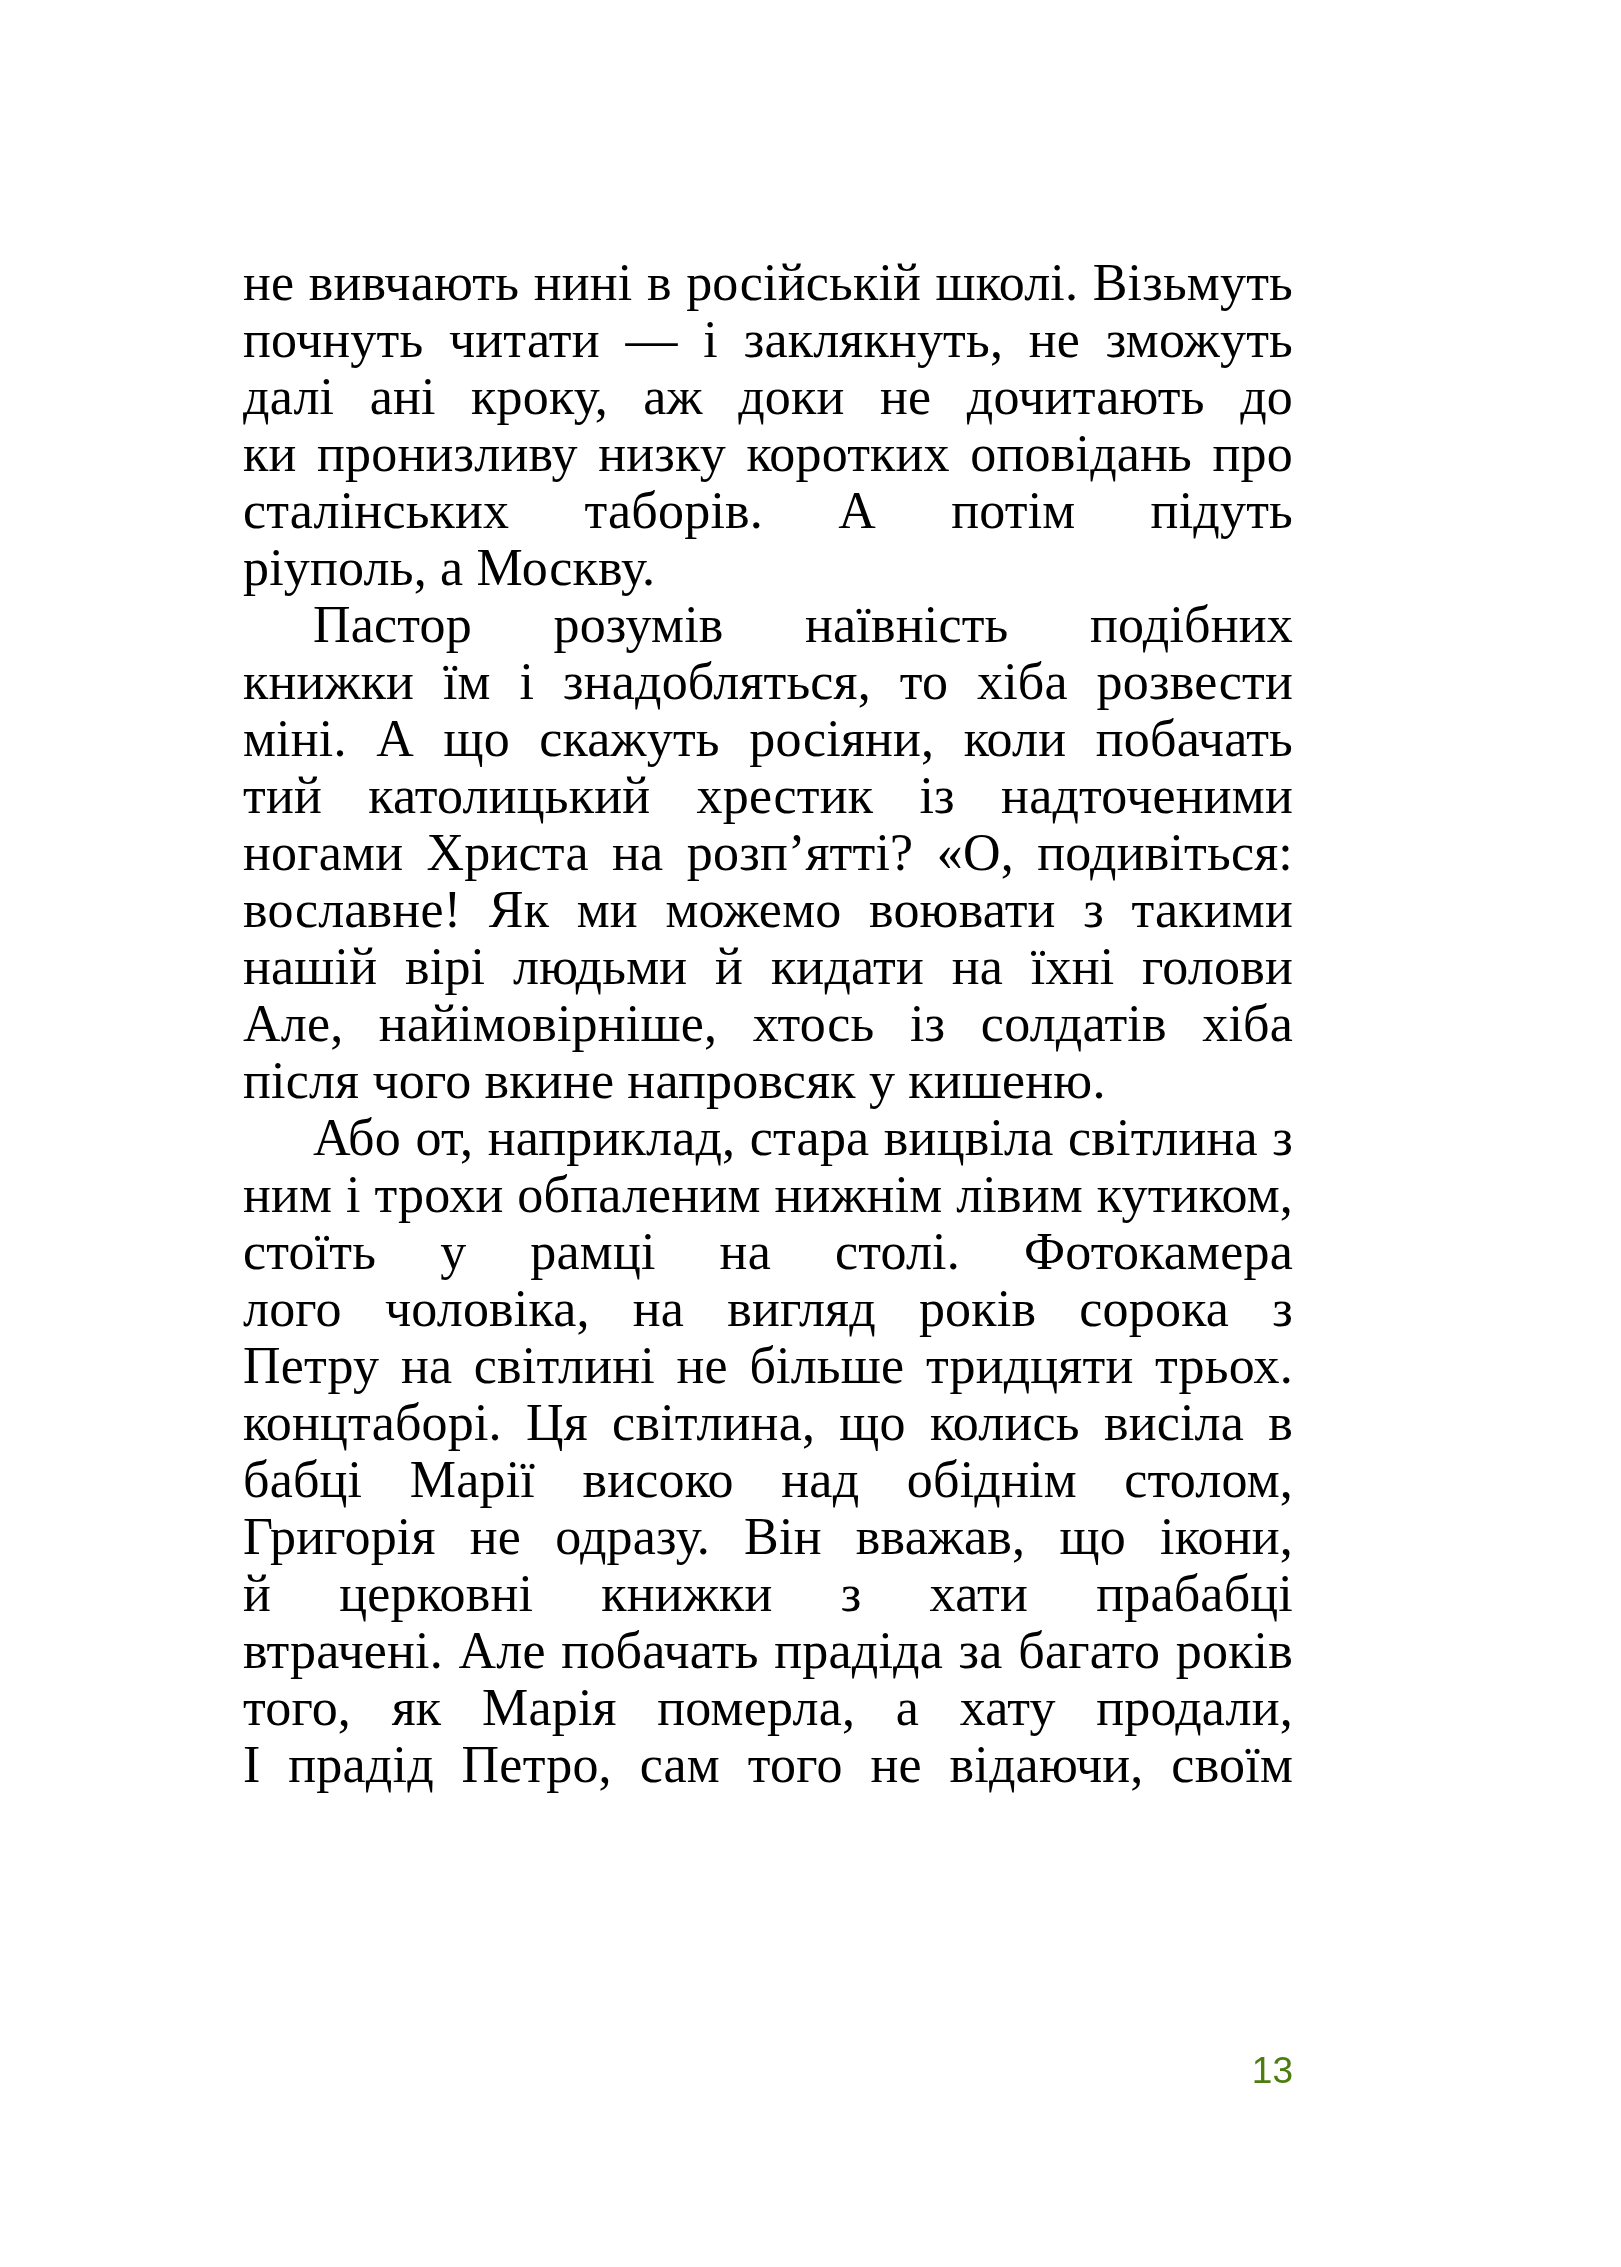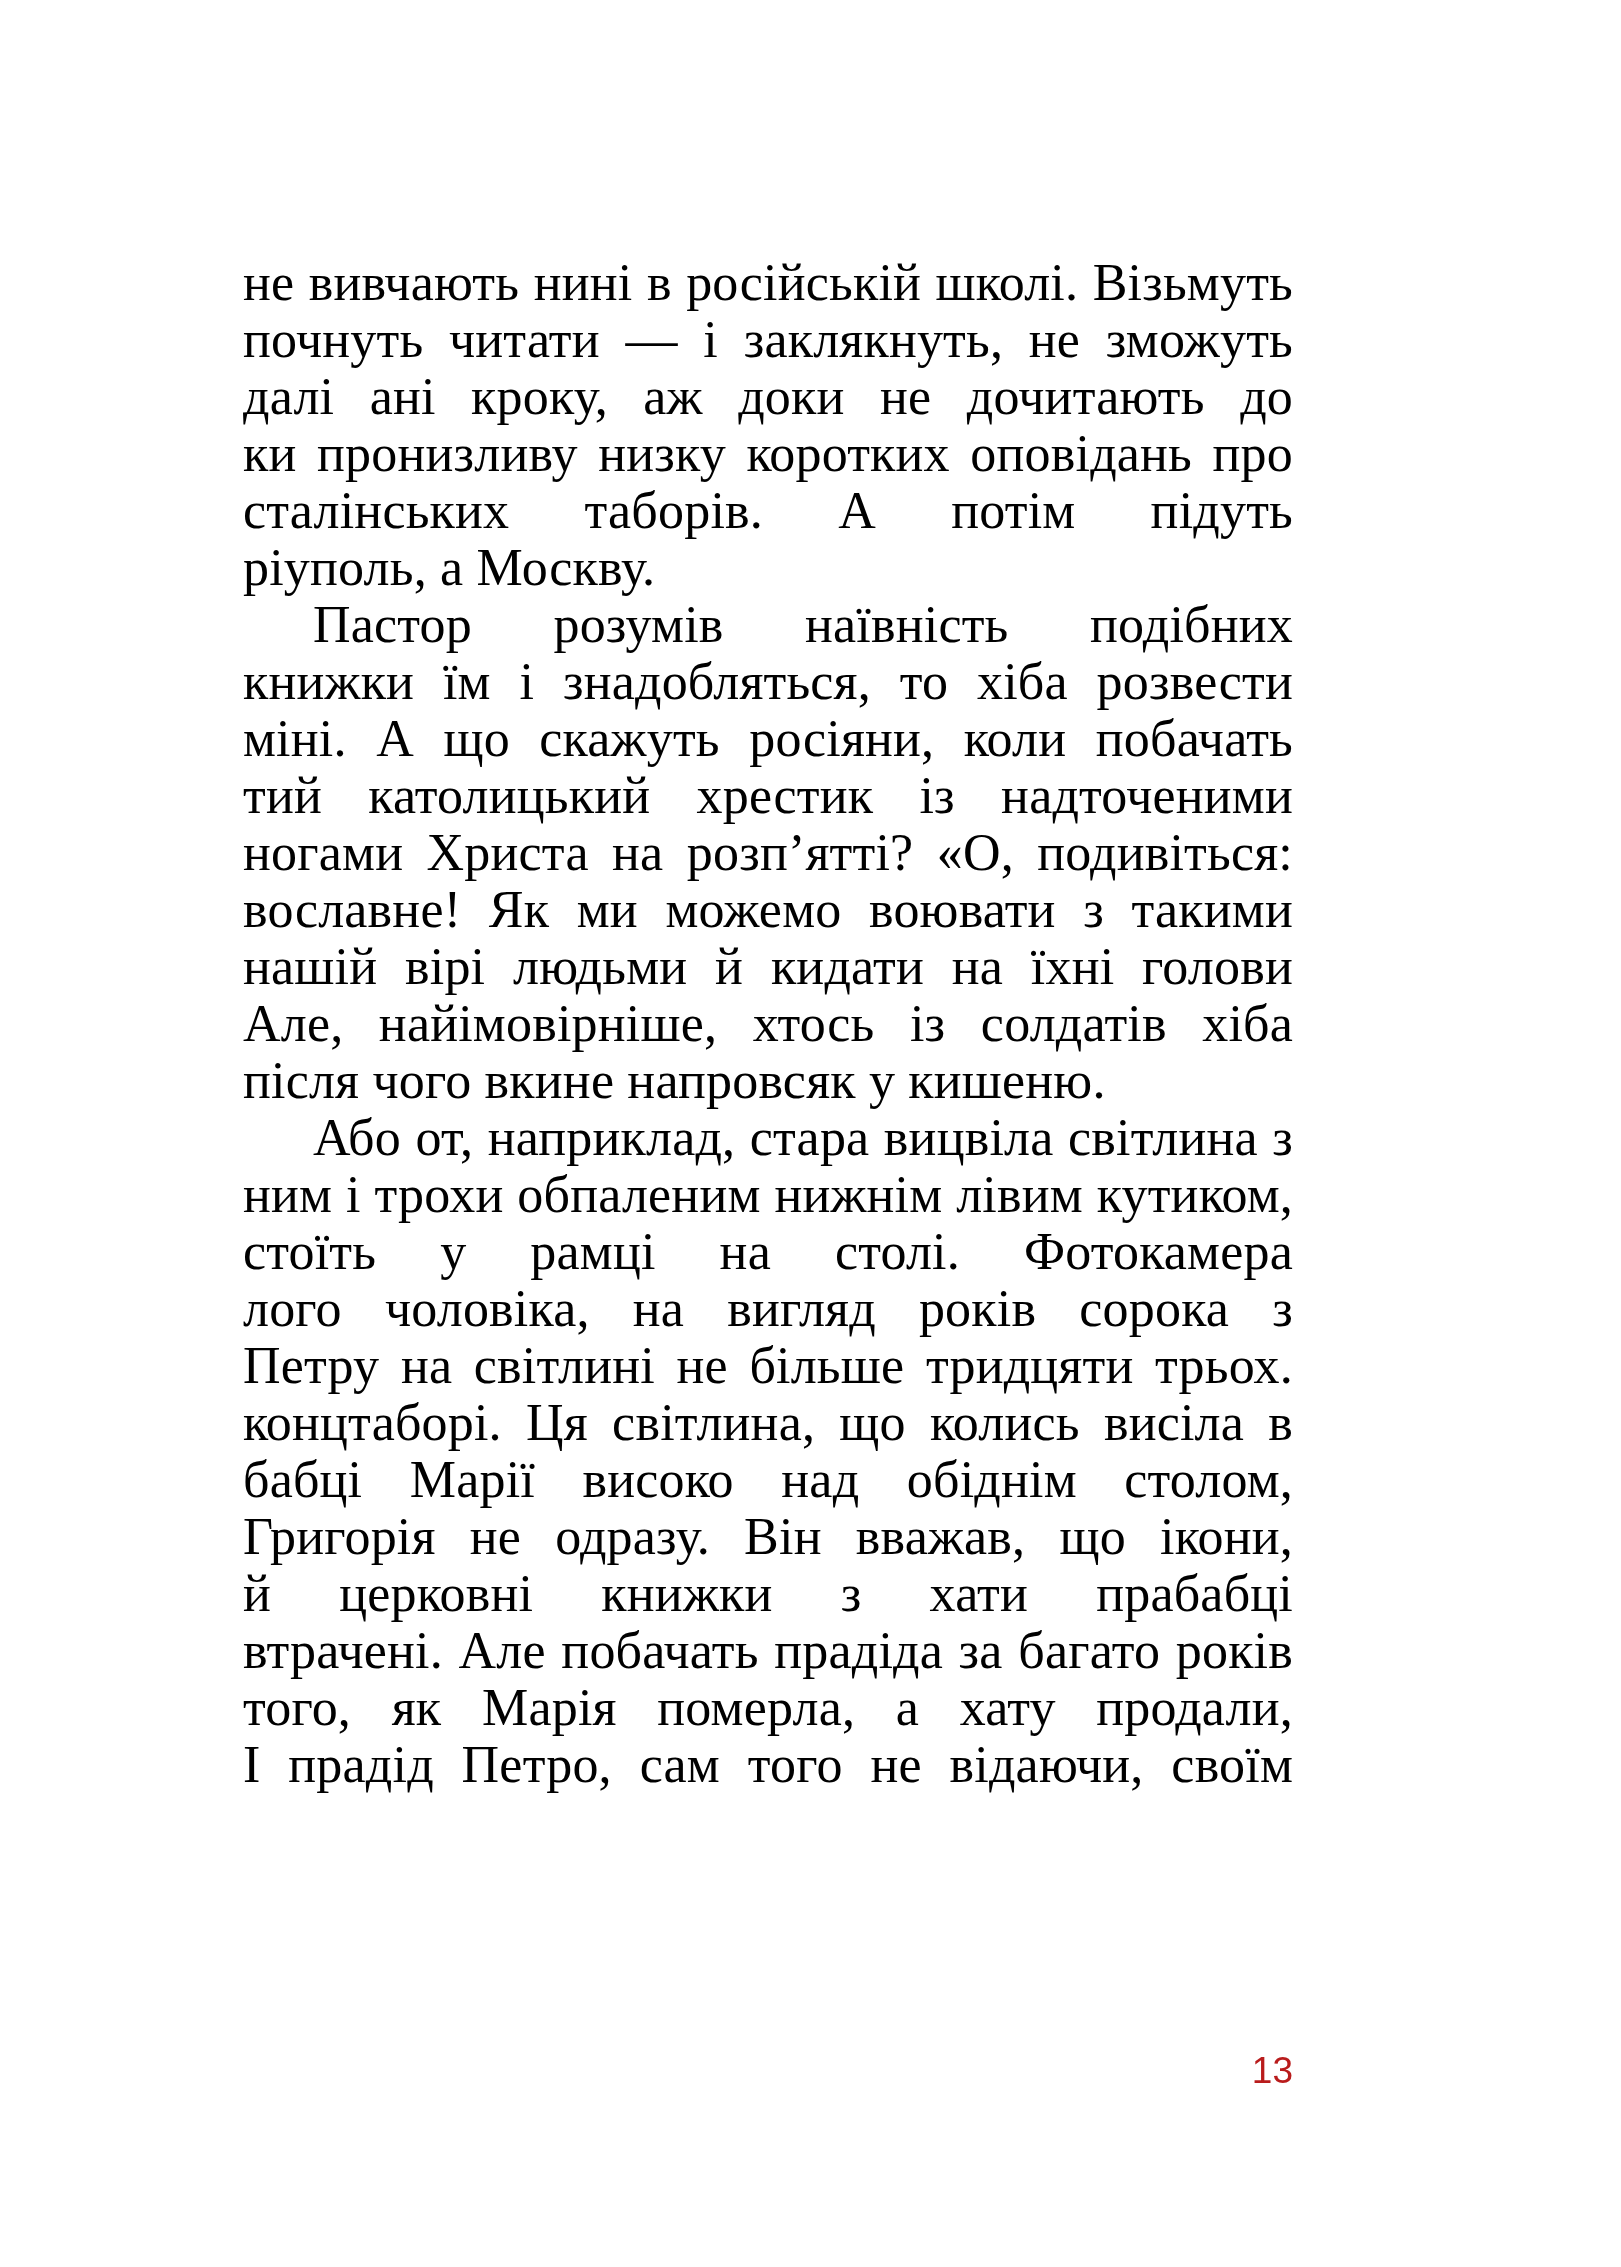--- a/index.html
+++ b/index.html
@@ -45,21 +45,21 @@
   }
   .folio {
     position: absolute;
     left: 243px;
     top: 2048px;
     width: 1050px;
     text-align: right;
     font-family: "Liberation Sans", sans-serif;
     font-size: 37px;
     line-height: 45px;
-    color: #b91c1c;
+    color: #4d7c0f;
   }
 </style>
 </head>
 <body>
 
 <div class="page">
   <div class="text-block">
       <div class="line just">не вивчають нині в російській школі. Візьмуть до рук,</div>
       <div class="line just">почнуть читати — і заклякнуть, не зможуть рушити</div>
       <div class="line just">далі ані кроку, аж доки не дочитають до останньої крап-</div>

